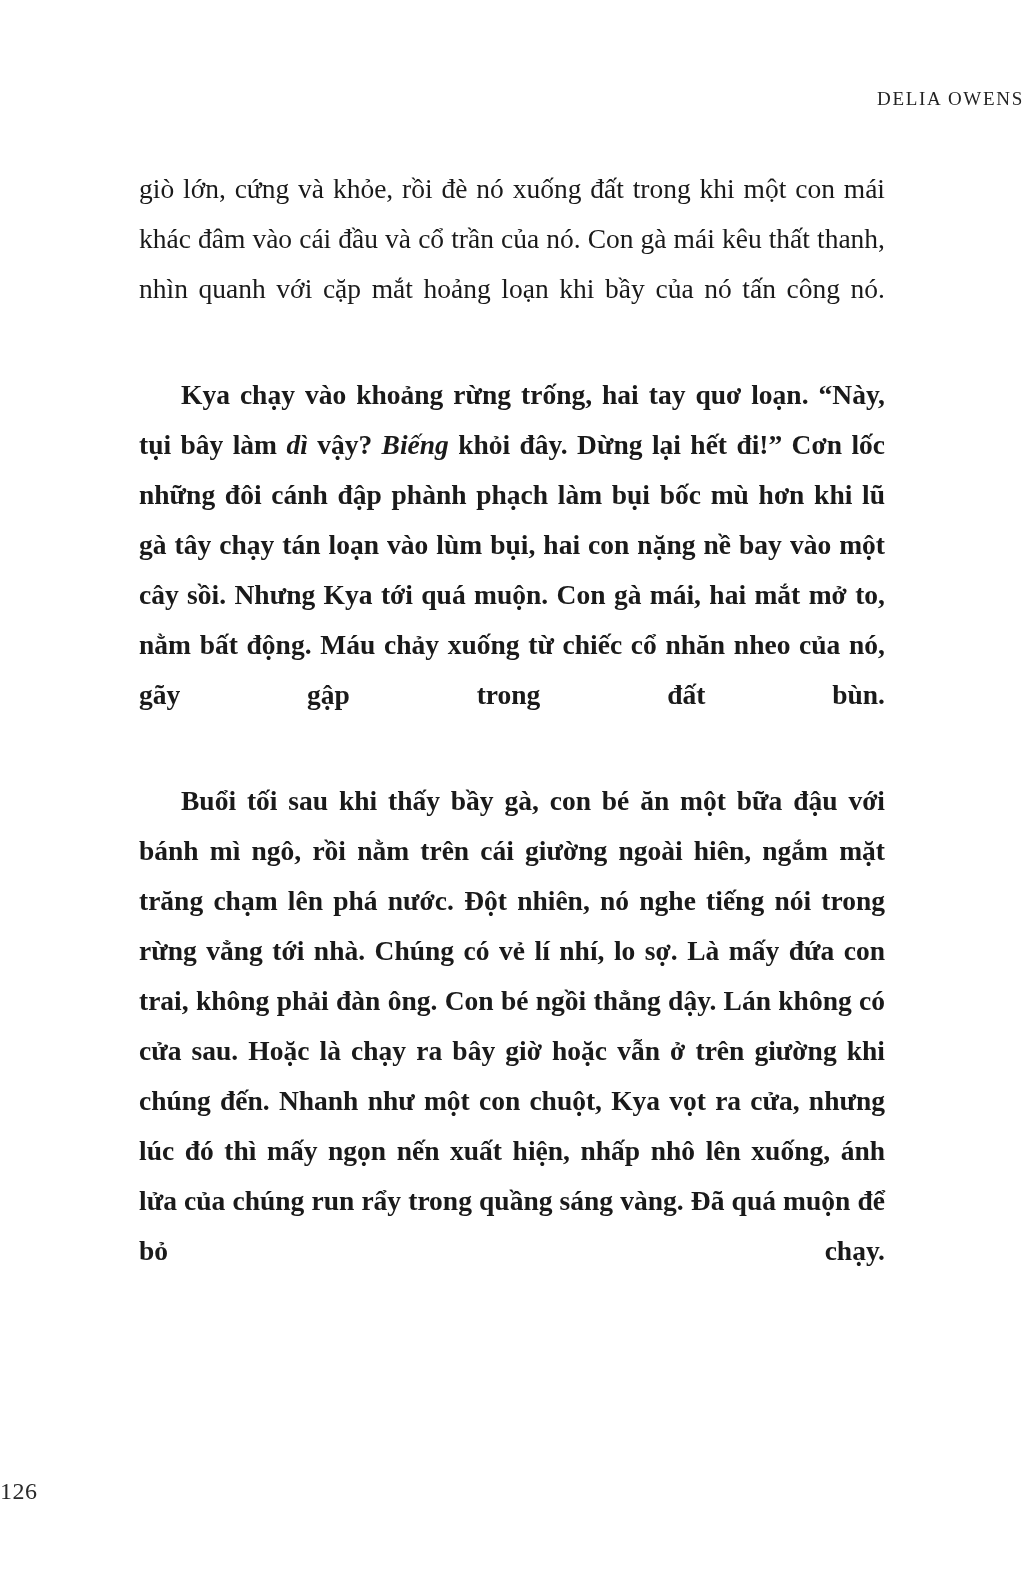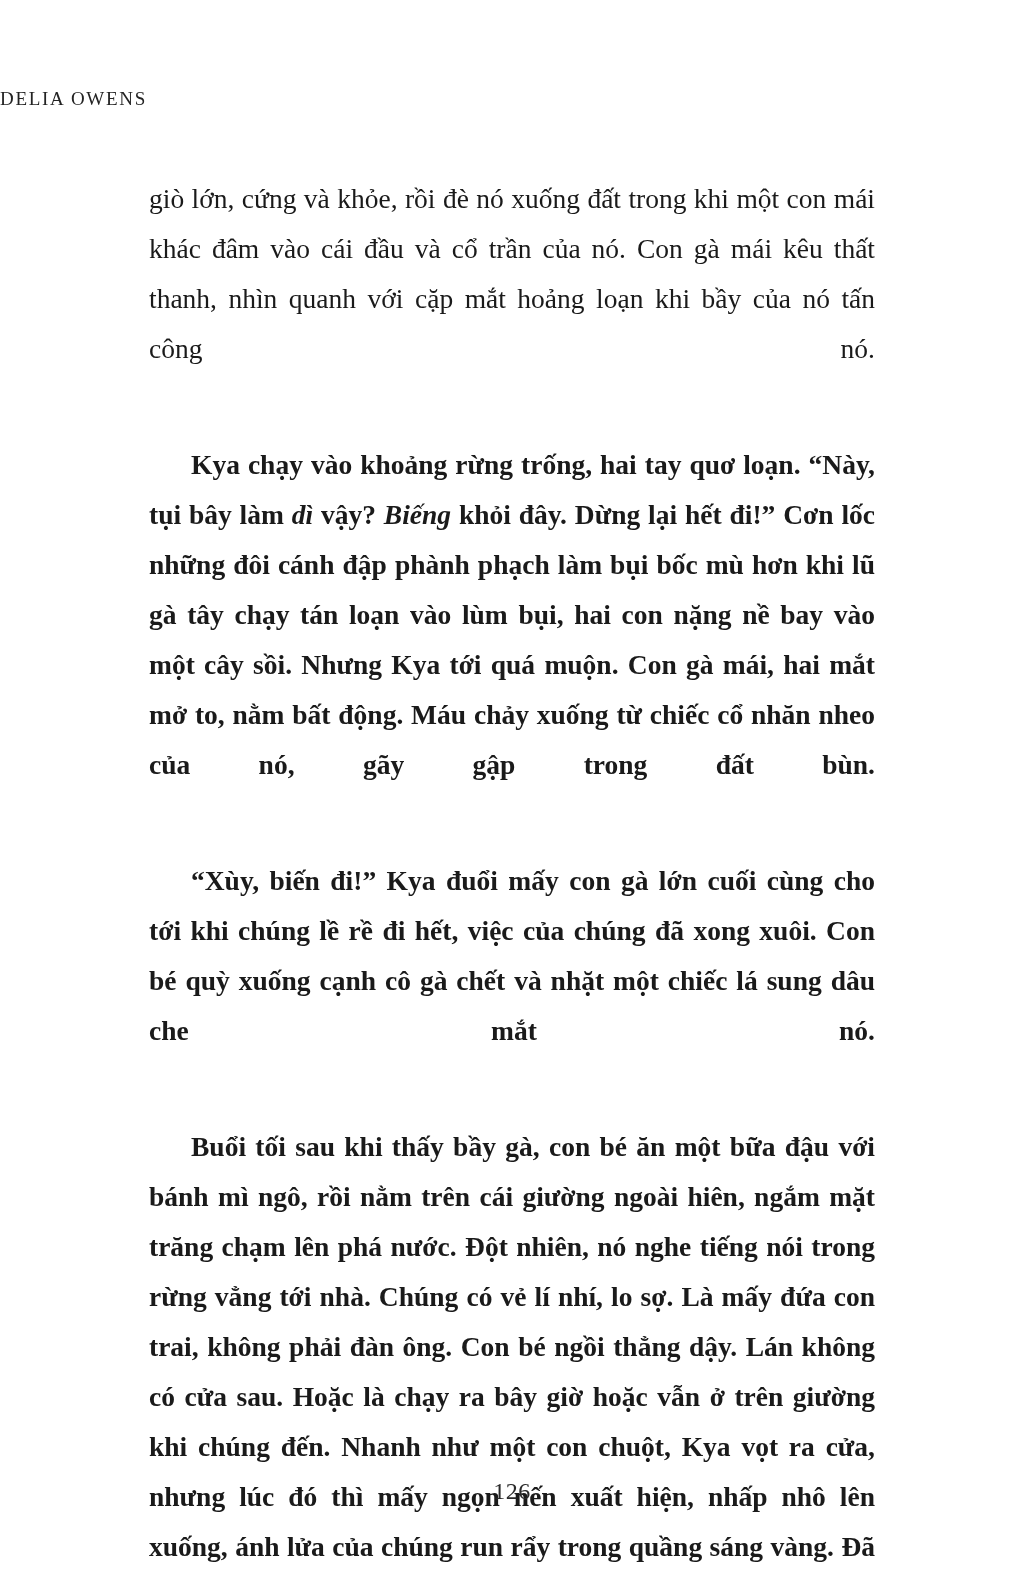--- a/index.html
+++ b/index.html
@@ -22,39 +22,39 @@
     width: 1024px;
     height: 1576px;
   }
 
   
   .running-head {
     position: absolute;
     top: 88px;
     left: 0;
     width: 1024px;
-    text-align: left;
+    text-align: right;
     font-size: 19px;
     letter-spacing: 1.7px;
     color: #232323;
     font-variant: small-caps;
     text-transform: uppercase;
     white-space: nowrap;
   }
 
   
   .text-block {
     position: absolute;
     top: 158px;
     left: 133px;
     width: 758px;
   }
 
   .para {
-    margin: 16px;
+    margin: 6px;
     font-size: 27.5px;
     line-height: 50px;
     text-align: justify;
     text-justify: inter-word;
     text-indent: 0;
     hyphens: none;
     -webkit-hyphens: none;
     word-spacing: 0.2px;
   }
 
@@ -73,37 +73,36 @@
   .para em {
     font-style: italic;
   }
 
   
   .folio {
     position: absolute;
     top: 1478px;
     left: 0;
     width: 1024px;
-    text-align: center;
+    text-align: left;
     font-size: 24px;
     color: #2a2a2a;
     letter-spacing: 0.5px;
     font-family: Liberation Serif, serif;
   }
 </style>
 </head>
 <body>
 
 <div class="page">
 
   <div class="running-head">DELIA OWENS</div>
 
   <div class="text-block">
 
   <p class="para"><span>giò lớn, cứng và khỏe, rồi đè nó xuống đất trong khi một con mái khác đâm vào cái đầu và cổ trần của nó. Con gà mái kêu thất thanh, nhìn quanh với cặp mắt hoảng loạn khi bầy của nó tấn công nó.</span></p>
       <p class="para indented"><span>Kya chạy vào khoảng rừng trống, hai tay quơ loạn. “Này, tụi bây làm </span><em>dì</em><span> vậy? </span><em>Biếng</em><span> khỏi đây. Dừng lại hết đi!” Cơn lốc những đôi cánh đập phành phạch làm bụi bốc mù hơn khi lũ gà tây chạy tán loạn vào lùm bụi, hai con nặng nề bay vào một cây sồi. Nhưng Kya tới quá muộn. Con gà mái, hai mắt mở to, nằm bất động. Máu chảy xuống từ chiếc cổ nhăn nheo của nó, gãy gập trong đất bùn.</span></p>
-      <p class="para indented"><span>“Xùy, biến đi!” Kya đuổi mấy con gà lớn cuối cùng cho tới khi chúng lề rề đi hết, việc của chúng đã xong xuôi. Con bé quỳ xuống cạnh cô gà chết và nhặt một chiếc lá sung dâu che mắt nó.</span></p>
       <p class="para indented"><span>Buổi tối sau khi thấy bầy gà, con bé ăn một bữa đậu với bánh mì ngô, rồi nằm trên cái giường ngoài hiên, ngắm mặt trăng chạm lên phá nước. Đột nhiên, nó nghe tiếng nói trong rừng vẳng tới nhà. Chúng có vẻ lí nhí, lo sợ. Là mấy đứa con trai, không phải đàn ông. Con bé ngồi thẳng dậy. Lán không có cửa sau. Hoặc là chạy ra bây giờ hoặc vẫn ở trên giường khi chúng đến. Nhanh như một con chuột, Kya vọt ra cửa, nhưng lúc đó thì mấy ngọn nến xuất hiện, nhấp nhô lên xuống, ánh lửa của chúng run rẩy trong quầng sáng vàng. Đã quá muộn để bỏ chạy.</span></p>
     </div>
 
   <div class="folio">126</div>
 
 </div>
 
 </body></html>

